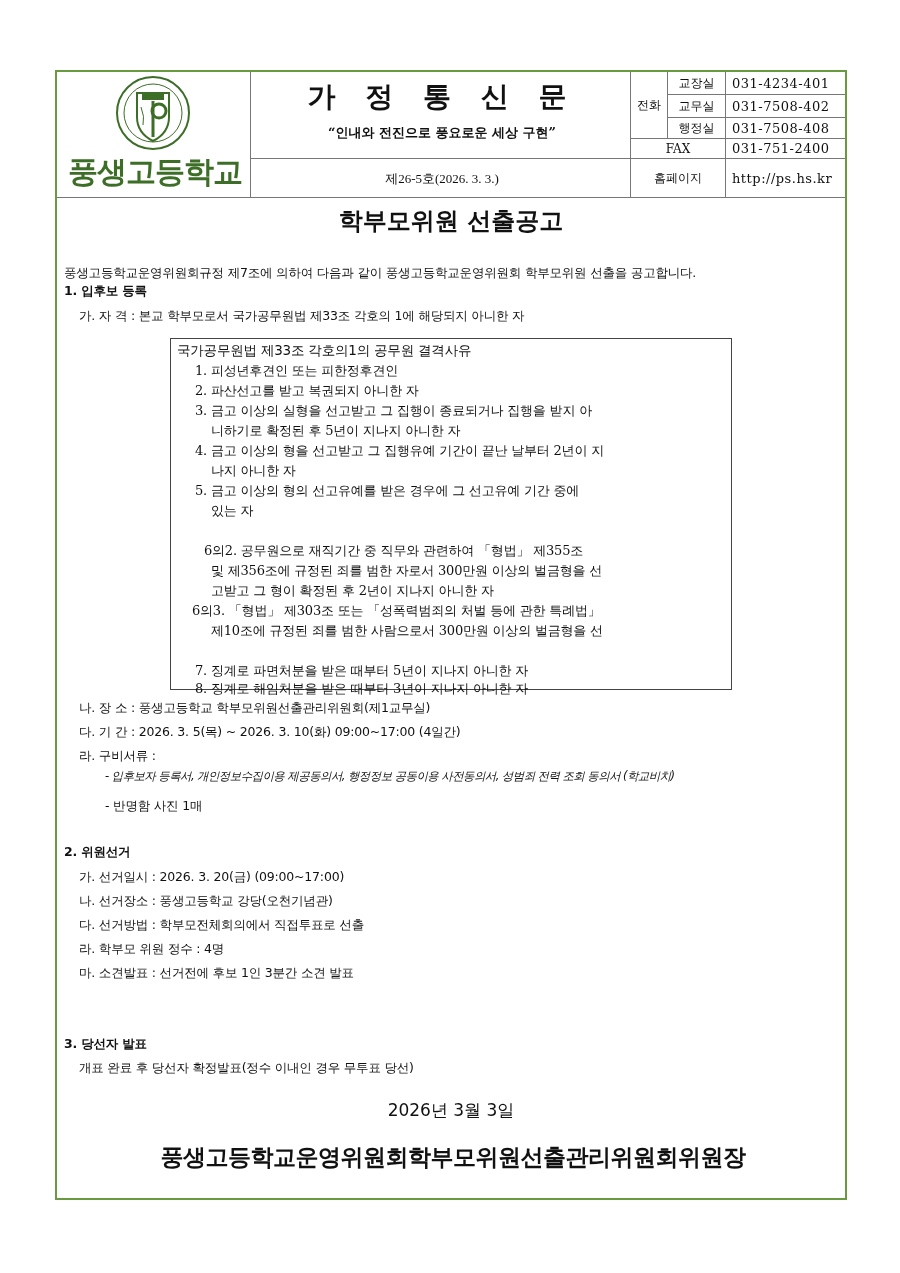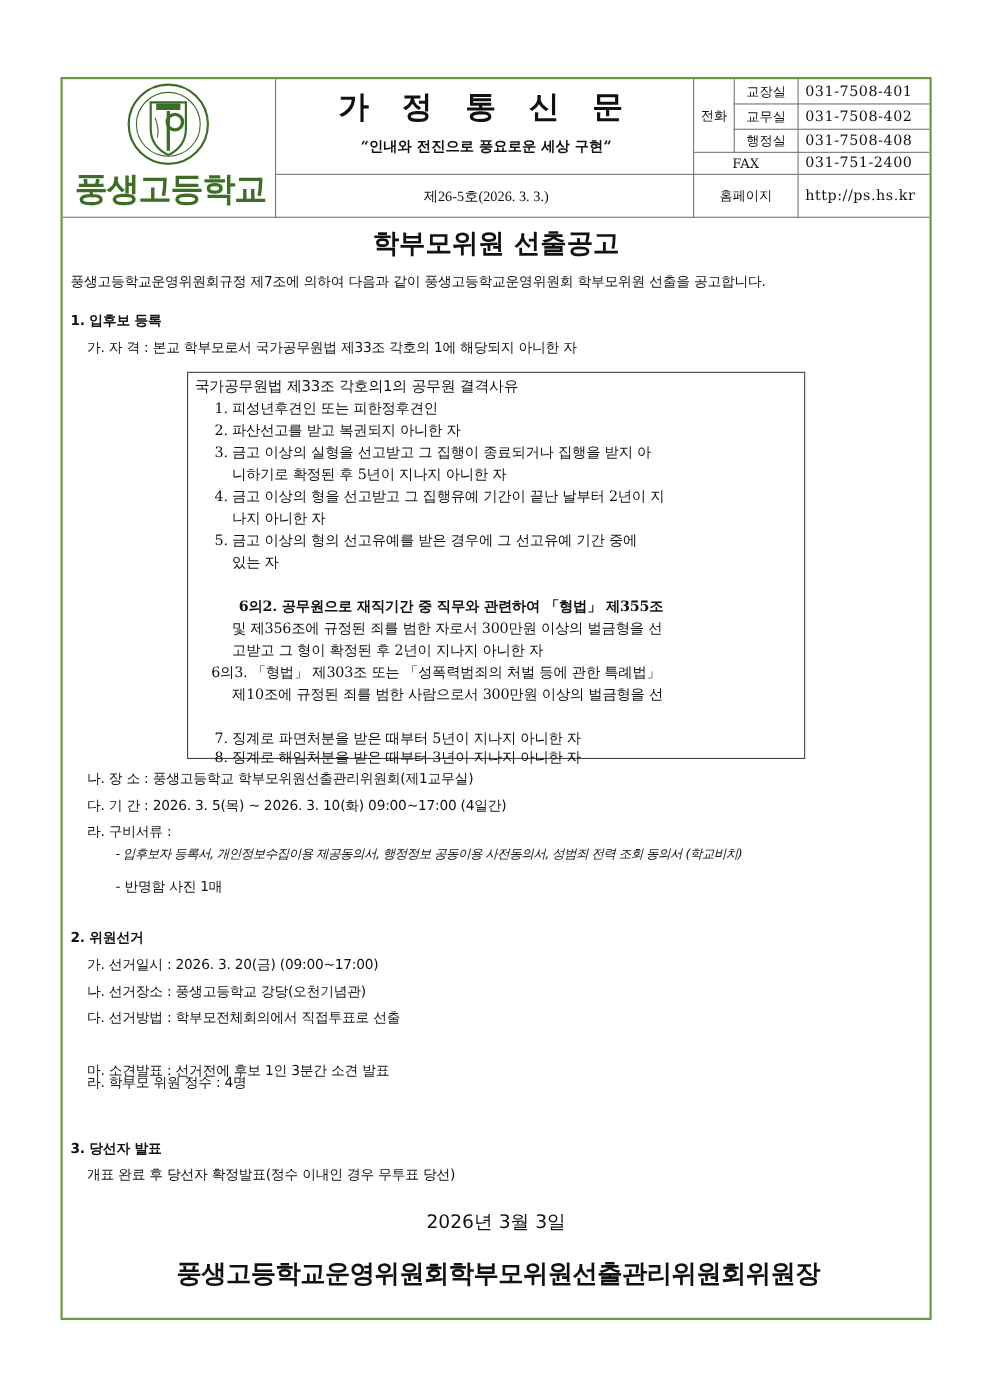--- a/index.html
+++ b/index.html
@@ -51,67 +51,67 @@
       <path d="M26 32 Q30 42 28 50" fill="none" stroke="#3d6e27" stroke-width="1"></path>
     </svg>
     <div class="school-name">풍생고등학교</div>
 
     <div class="title">가 정 통 신 문</div>
     <div class="motto">“인내와 전진으로 풍요로운 세상 구현”</div>
     <div class="issue">제26-5호(2026. 3. 3.)</div>
 
     <div class="cell" style="left:574px; top:0; width:36px; height:66px;">전화</div>
     <div class="cell" style="left:611px; top:0; width:57px; height:22px;">교장실</div>
-    <div class="cell val" style="left:669px; top:0; width:113px; height:22px;">031-7508-401</div>
+    <div class="cell val" style="left:669px; top:0; width:113px; height:22px;">031-4234-401</div>
     <div class="cell" style="left:611px; top:23px; width:57px; height:22px;">교무실</div>
     <div class="cell val" style="left:669px; top:23px; width:113px; height:22px;">031-7508-402</div>
     <div class="cell" style="left:611px; top:46px; width:57px; height:20px;">행정실</div>
     <div class="cell val" style="left:669px; top:46px; width:113px; height:20px;">031-7508-408</div>
     <div class="cell" style="left:574px; top:67px; width:94px; height:19px;">FAX</div>
     <div class="cell val" style="left:669px; top:67px; width:113px; height:19px;">031-751-2400</div>
     <div class="cell" style="left:574px; top:87px; width:94px; height:38px;">홈페이지</div>
     <div class="cell val" style="left:669px; top:87px; width:113px; height:38px;">http://ps.hs.kr</div>
   </div>
 
   <div class="doc-title">학부모위원 선출공고</div>
 
-  <div class="txt" style="left:7px; top:176px;">풍생고등학교운영위원회규정 제7조에 의하여 다음과 같이 풍생고등학교운영위원회 학부모위원 선출을 공고합니다.</div>
+  <div class="txt" style="left:7px; top:193px;">풍생고등학교운영위원회규정 제7조에 의하여 다음과 같이 풍생고등학교운영위원회 학부모위원 선출을 공고합니다.</div>
   <div class="txt bold" style="left:7px; top:211px;">1. 입후보 등록</div>
   <div class="txt" style="left:22px; top:236px;">가. 자 격 : 본교 학부모로서 국가공무원법 제33조 각호의 1에 해당되지 아니한 자</div>
 
   <div class="box">
     <div class="t head" style="left:6px; top:3px;">국가공무원법 제33조 각호의1의 공무원 결격사유</div>
     <div class="t" style="left:24px; top:23px;">1. 피성년후견인 또는 피한정후견인</div>
     <div class="t" style="left:24px; top:43px;">2. 파산선고를 받고 복권되지 아니한 자</div>
     <div class="t" style="left:24px; top:63px;">3. 금고 이상의 실형을 선고받고 그 집행이 종료되거나 집행을 받지 아</div>
     <div class="t" style="left:40px; top:83px;">니하기로 확정된 후 5년이 지나지 아니한 자</div>
     <div class="t" style="left:24px; top:103px;">4. 금고 이상의 형을 선고받고 그 집행유예 기간이 끝난 날부터 2년이 지</div>
     <div class="t" style="left:40px; top:123px;">나지 아니한 자</div>
     <div class="t" style="left:24px; top:143px;">5. 금고 이상의 형의 선고유예를 받은 경우에 그 선고유예 기간 중에</div>
     <div class="t" style="left:40px; top:163px;">있는 자</div>
-    <div class="t" style="left:46px; top:203px;font-weight:bold;">6의2. 공무원으로 재직기간 중 직무와 관련하여 「형법」 제355조</div>
+    <div class="t" style="left:33px; top:203px;">6의2. 공무원으로 재직기간 중 직무와 관련하여 「형법」 제355조</div>
     <div class="t" style="left:40px; top:223px;">및 제356조에 규정된 죄를 범한 자로서 300만원 이상의 벌금형을 선</div>
     <div class="t" style="left:40px; top:243px;">고받고 그 형이 확정된 후 2년이 지나지 아니한 자</div>
     <div class="t" style="left:21px; top:263px;">6의3. 「형법」 제303조 또는 「성폭력범죄의 처벌 등에 관한 특례법」</div>
     <div class="t" style="left:40px; top:283px;">제10조에 규정된 죄를 범한 사람으로서 300만원 이상의 벌금형을 선</div>
     <div class="t" style="left:24px; top:323px;">7. 징계로 파면처분을 받은 때부터 5년이 지나지 아니한 자</div>
     <div class="t" style="left:24px; top:341px;">8. 징계로 해임처분을 받은 때부터 3년이 지나지 아니한 자</div>
   </div>
 
   <div class="txt" style="left:22px; top:628px;">나. 장 소 : 풍생고등학교 학부모위원선출관리위원회(제1교무실)</div>
   <div class="txt" style="left:22px; top:652px;">다. 기 간 : 2026. 3. 5(목) ~ 2026. 3. 10(화) 09:00~17:00 (4일간)</div>
   <div class="txt" style="left:22px; top:676px;">라. 구비서류 :</div>
   <div class="txt" style="left:48px; top:697px; font-size:11.5px; letter-spacing:-0.6px;font-style:italic;">- 입후보자 등록서, 개인정보수집이용 제공동의서, 행정정보 공동이용 사전동의서, 성범죄 전력 조회 동의서 (학교비치)</div>
   <div class="txt" style="left:48px; top:726px;">- 반명함 사진 1매</div>
 
   <div class="txt bold" style="left:7px; top:772px;">2. 위원선거</div>
   <div class="txt" style="left:22px; top:797px;">가. 선거일시 : 2026. 3. 20(금) (09:00~17:00)</div>
   <div class="txt" style="left:22px; top:821px;">나. 선거장소 : 풍생고등학교 강당(오천기념관)</div>
   <div class="txt" style="left:22px; top:845px;">다. 선거방법 : 학부모전체회의에서 직접투표로 선출</div>
-  <div class="txt" style="left:22px; top:869px;margin-top:35px;">라. 학부모 위원 정수 : 4명</div>
+  <div class="txt" style="left:22px; top:869px;">라. 학부모 위원 정수 : 4명</div>
   <div class="txt" style="left:22px; top:893px;">마. 소견발표 : 선거전에 후보 1인 3분간 소견 발표</div>
 
   <div class="txt bold" style="left:7px; top:964px;">3. 당선자 발표</div>
   <div class="txt" style="left:22px; top:988px;">개표 완료 후 당선자 확정발표(정수 이내인 경우 무투표 당선)</div>
 
   <div class="date">2026년  3월  3일</div>
   <div class="sign">풍생고등학교운영위원회학부모위원선출관리위원회위원장</div>
 </div>
 
 </body></html>

